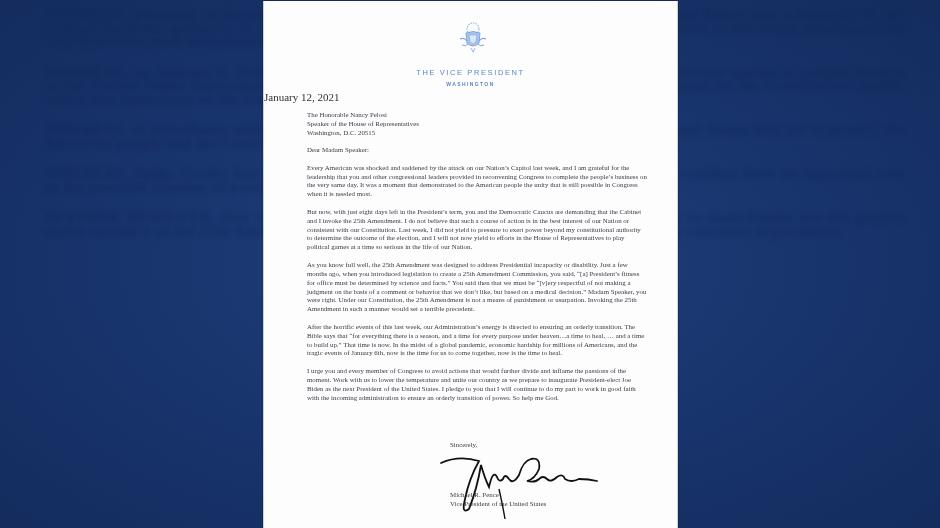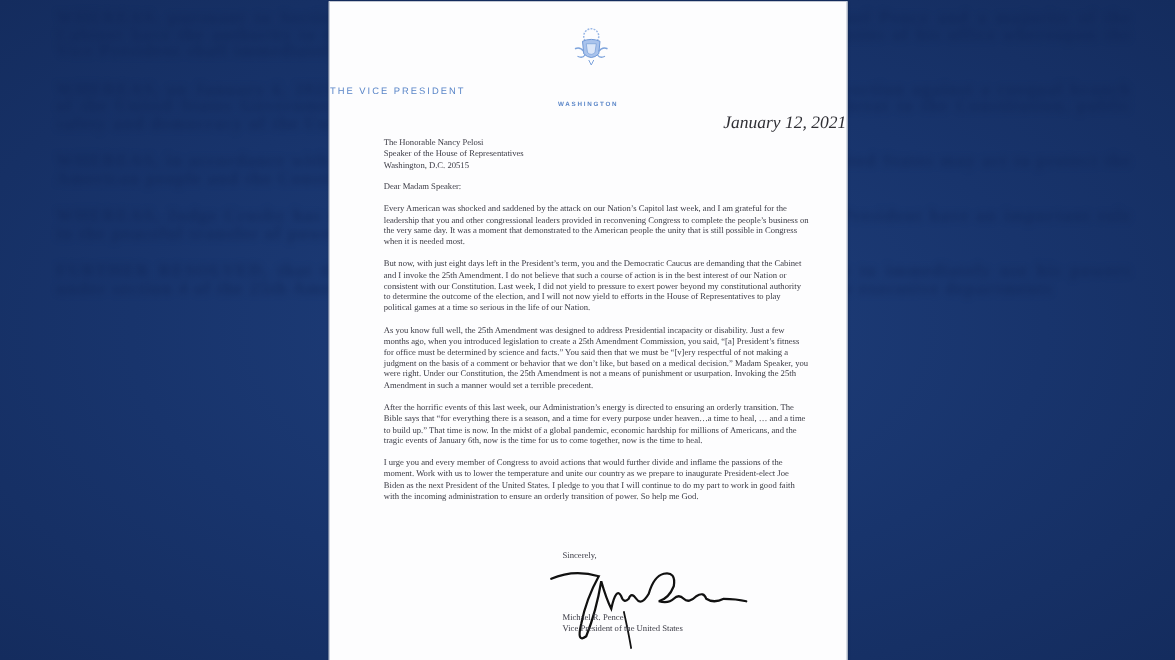--- a/index.html
+++ b/index.html
@@ -18,32 +18,32 @@
     .bg-text p { margin:0 0 17px 0; }
     .sheet {
       position:absolute; left:263px; top:1px; width:413px; height:527px;
       background:#fdfdfe; box-shadow: 0 0 2px rgba(0,0,0,0.3);
       border-left:1px solid #c9cfdc; border-right:1px solid #c9cfdc;
     }
     .seal {
       position:absolute; left:192px; top:20px; width:34px; height:34px;
     }
     .letterhead-title {
-      position:absolute; left:0; width:100%; top:67px; text-align:left;
+      position:absolute; left:0; width:100%; top:67px; text-align:center;
       color:#5a86c8; font-family:"Liberation Sans", sans-serif;
       font-size:7.5px; letter-spacing:1.6px;
     }
     .letterhead-sub {
       position:absolute; left:0; width:100%; top:80px; text-align:center;
       color:#5a86c8; font-family:"Liberation Sans", sans-serif;
       font-size:5px; letter-spacing:1.4px; font-weight:bold;
     }
     .date {
-      position:absolute; left:0; width:100%; top:90px; text-align:right;
-      color:#2f2f35; font-size:14px;font-style:italic;
+      position:absolute; left:0; width:100%; top:90px; text-align:left;
+      color:#2f2f35; font-size:11px;
     }
     .body-text {
       position:absolute; left:43px; top:110px; width:340px;
       color:#3a3a44; font-size:6.9px; line-height:8.9px;
     }
     .body-text .addr div { white-space:nowrap; }
     .body-text p { margin:0; }
     .gap { height:8.5px; }
     .closing {
       position:absolute; left:186px; top:440px; color:#3a3a44; font-size:6.9px; line-height:8.9px;

